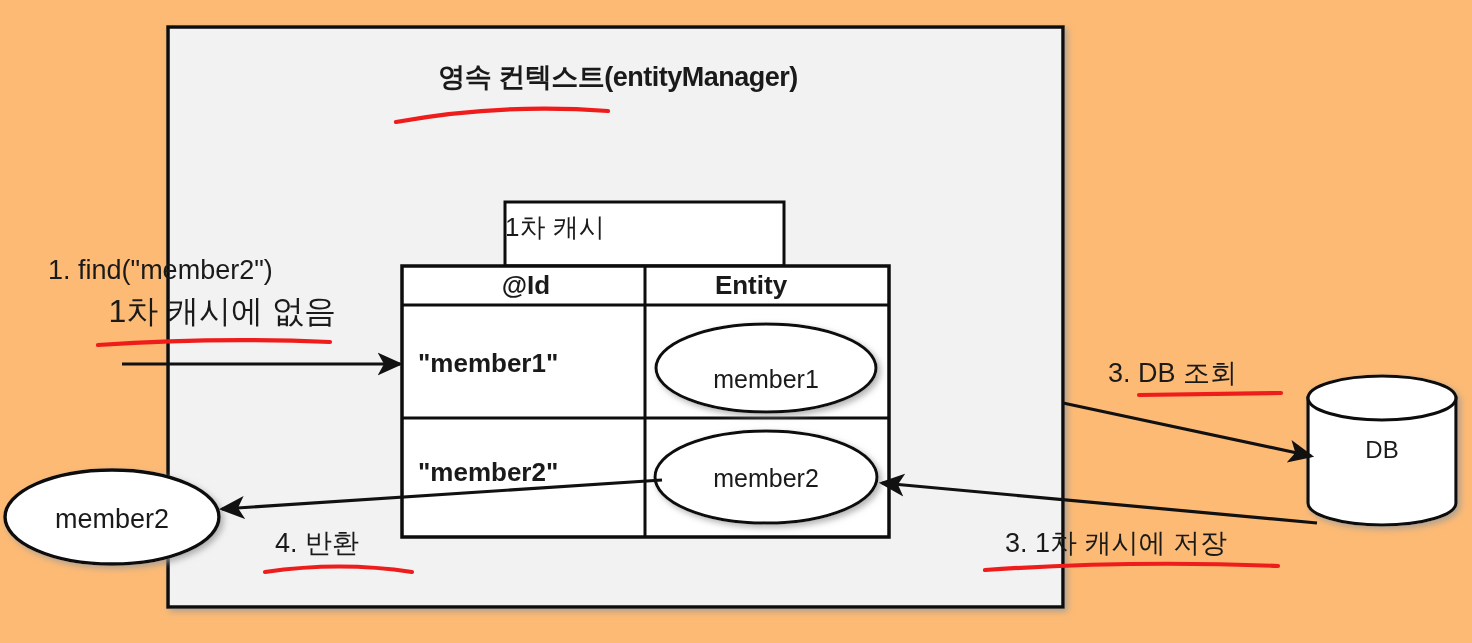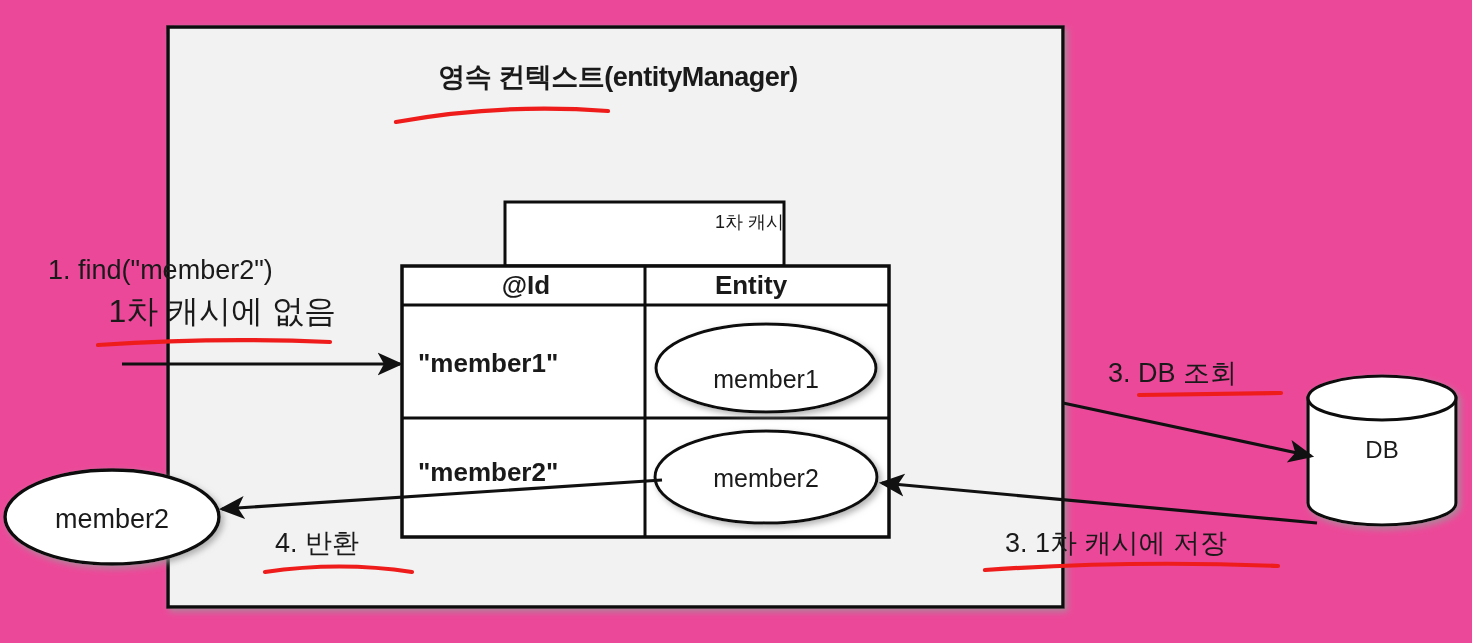--- a/index.html
+++ b/index.html
@@ -4,21 +4,21 @@
 <style>
   html, body {
     margin: 0;
     padding: 0;
     background: #ffffff;
   }
   #stage {
     position: relative;
     width: 1472px;
     height: 643px;
-    background: #ec4899;
+    background: #fdba74;
     font-family: "Liberation Sans", "DejaVu Sans", sans-serif;
     overflow: hidden;
   }
   #vector-layer {
     position: absolute;
     left: 0;
     top: 0;
     width: 1472px;
     height: 643px;
   }
@@ -34,22 +34,22 @@
     width: 900px;
     text-align: center;
     font-size: 27px;
     font-weight: bold;
     letter-spacing: -0.5px;
   }
   .cache-title {
     left: 505px;
     top: 212px;
     width: 279px;
-    text-align: right;
-    font-size: 18px;
+    text-align: left;
+    font-size: 26px;
   }
   .col-head {
     top: 270px;
     font-size: 26px;
     font-weight: bold;
     text-align: center;
   }
   .col-head.id  { left: 402px; width: 248px; }
   .col-head.ent { left: 646px; width: 210px; }
   .key-cell {

